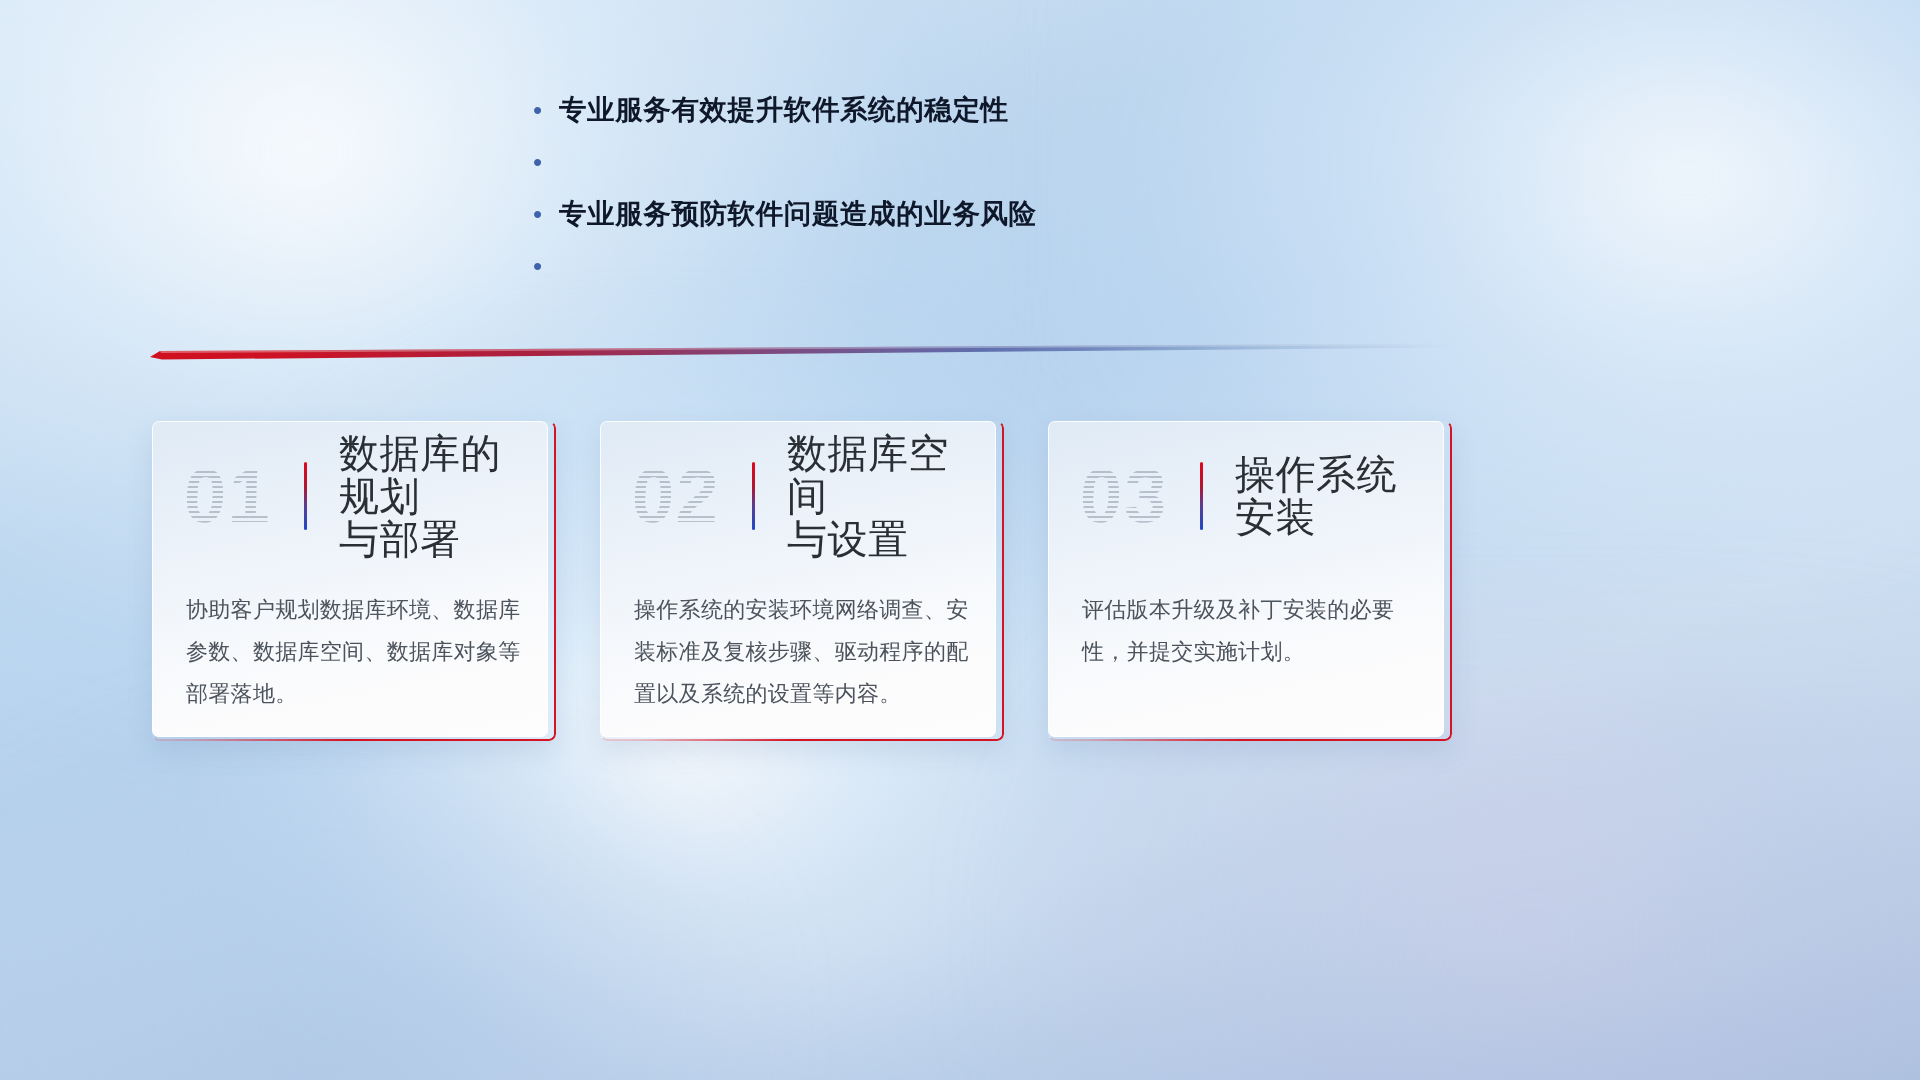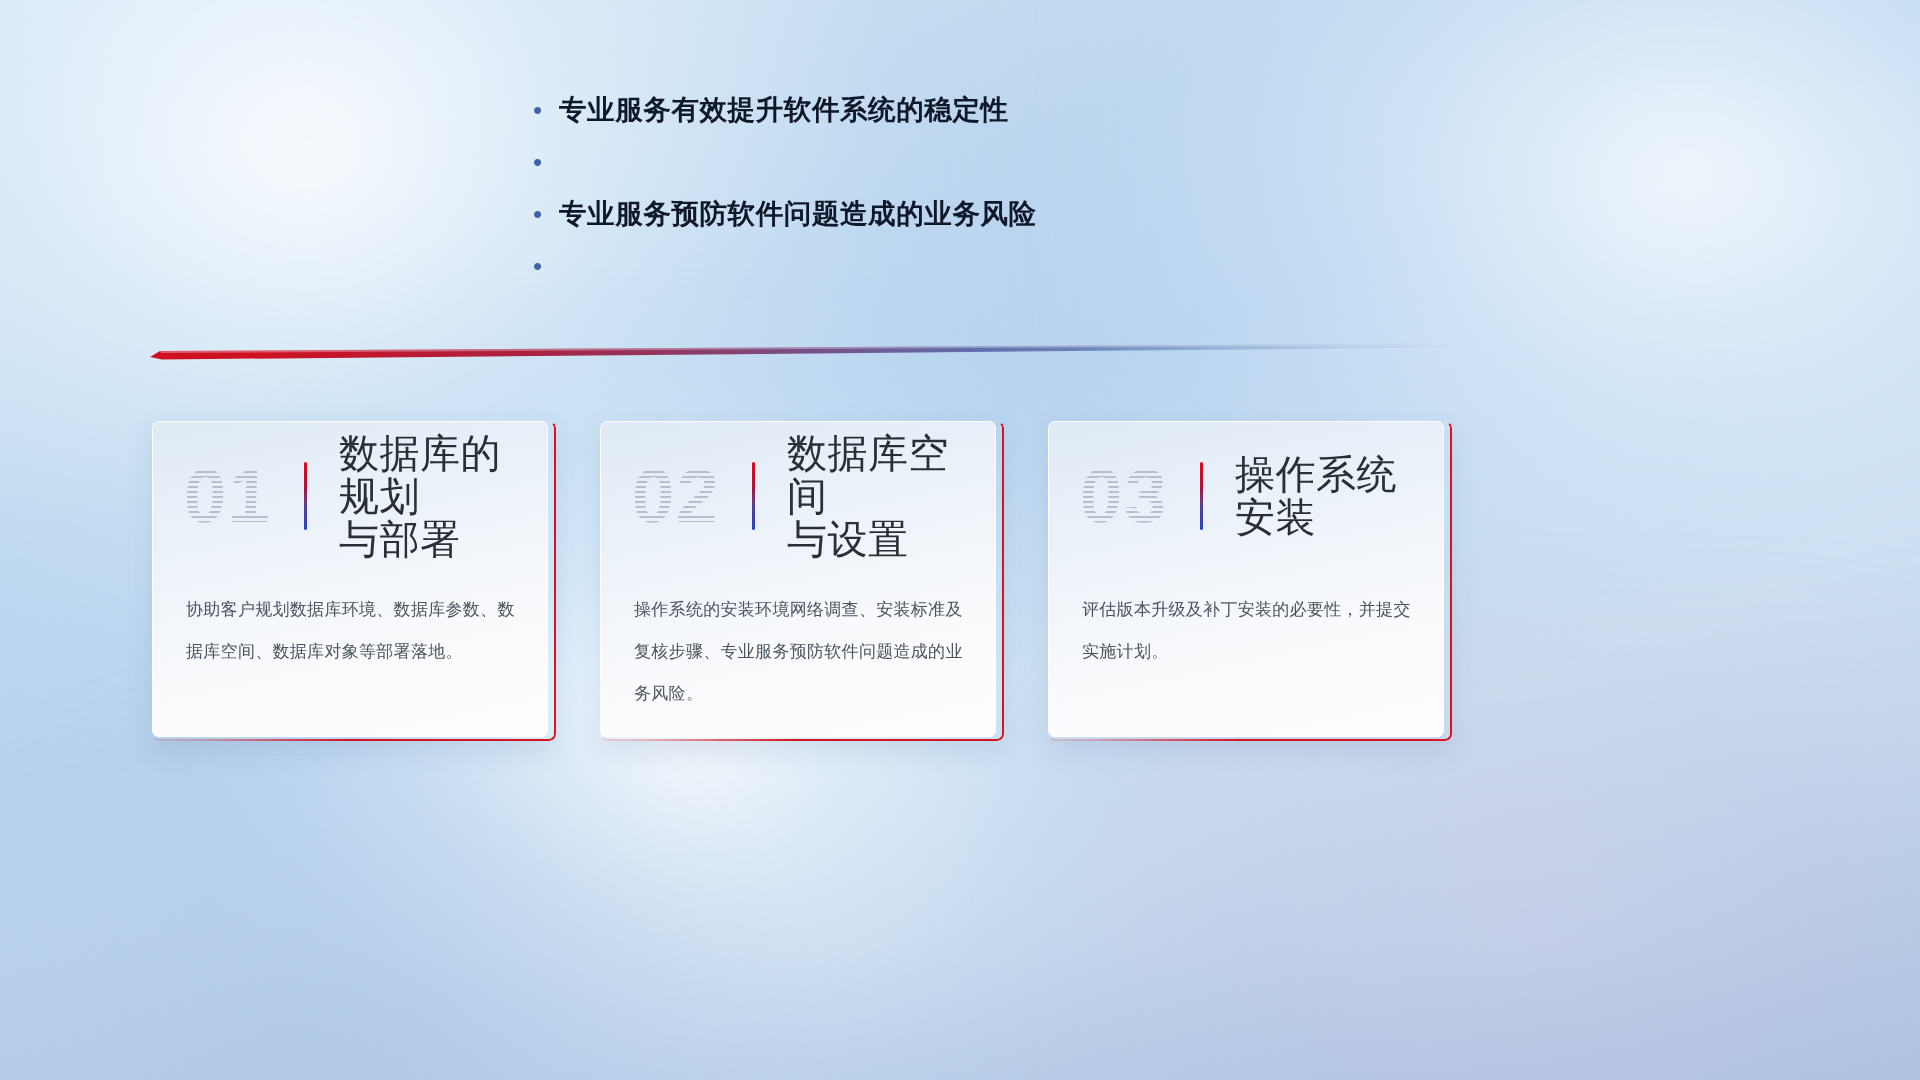--- a/index.html
+++ b/index.html
@@ -268,21 +268,21 @@
     font-weight: 500;
     letter-spacing: 0.5px;
   }
 
   .card-body {
     position: absolute;
     left: 34px;
     right: 20px;
     top: 168px;
     color: #4c535c;
-    font-size: 17px;
+    font-size: 22px;
     line-height: 42px;
     letter-spacing: 0.3px;
   }
 
   
   .card .card-title { text-align: left; }
 </style>
 </head>
 <body>
 
@@ -367,21 +367,21 @@
           <div style="position:relative;width:152px;flex:0 0 152px;">
             <div class="card-num"><span class="card-num-skew">02</span></div>
             <div class="card-num-tint"><span class="card-num-skew">02</span></div>
           </div>
           <div class="card-rule"></div>
           <div class="card-title">
             <div>数据库空间</div>
             <div>与设置</div>
           </div>
         </div>
-        <div class="card-body">操作系统的安装环境网络调查、安装标准及复核步骤、专业服务预防软件问题造成的业务风险。</div>
+        <div class="card-body">操作系统的安装环境网络调查、安装标准及复核步骤、驱动程序的配置以及系统的设置等内容。</div>
       </div>
     </div>
 
     <div class="card">
       <div class="card-accent"></div>
       <div class="card-face">
         <div class="card-head">
           <div style="position:relative;width:152px;flex:0 0 152px;">
             <div class="card-num"><span class="card-num-skew">03</span></div>
             <div class="card-num-tint"><span class="card-num-skew">03</span></div>

